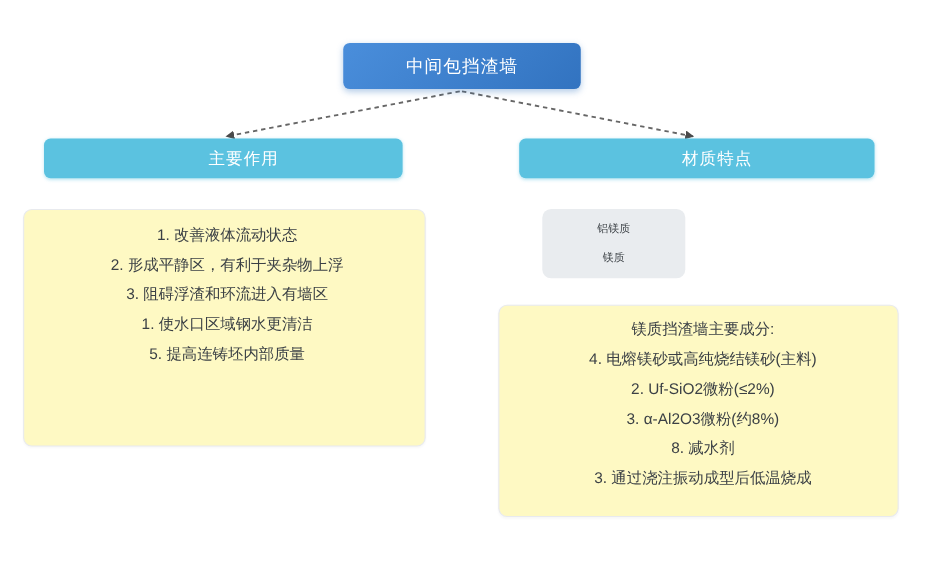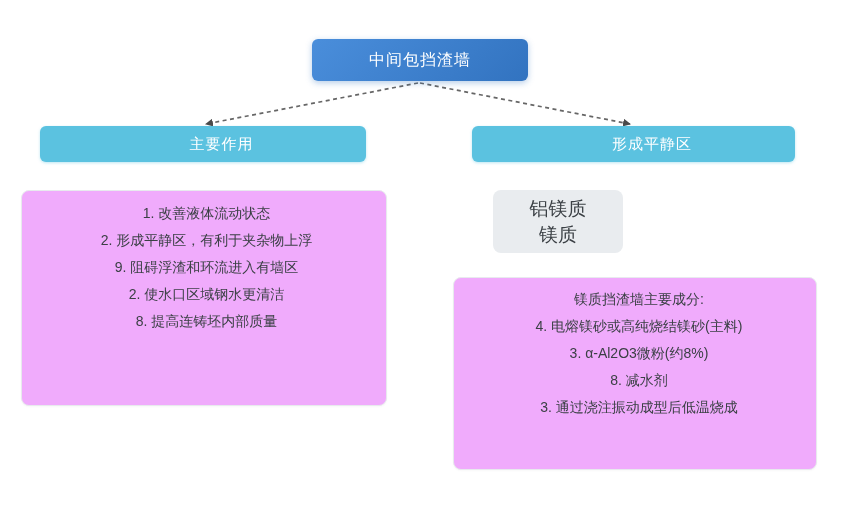--- a/index.html
+++ b/index.html
@@ -35,21 +35,21 @@
     border-radius: 6px;
     background: #5bc2e0;
     box-shadow: 0 1px 3px rgba(91, 194, 224, 0.4);
     display: flex; align-items: center; justify-content: center;
     color: #ffffff; font-size: 15px; letter-spacing: 1px; padding-left: 37px;
   }
   .branch-header.left  { left: 40px;  width: 326px; }
   .branch-header.right { left: 472px; width: 323px; }
   .card {
     position: absolute;
-    background: #f0abfc;
+    background: #fef9c3;
     border: 1px solid #e8eaee;
     border-radius: 8px;
     box-shadow: 0 1px 2px rgba(0,0,0,0.03);
     color: #3b4045;
     font-size: 14px;
   }
   .card.left-card {
     left: 21px; top: 190px;
     width: 366px; height: 216px;
     padding: 9px 16px 0 21px;
@@ -64,21 +64,21 @@
     white-space: nowrap;
   }
   .chip {
     position: absolute;
     left: 493px; top: 190px;
     width: 130px; height: 63px;
     background: #e9ecef;
     border-radius: 8px;
     display: flex; flex-direction: column;
     align-items: center; justify-content: center;
-    color: #3b4045; font-size: 19px;
+    color: #3b4045; font-size: 10px;
     line-height: 26px;
   }
 </style>
 </head>
 <body>
 
 <div class="canvas">
 
   <svg class="connectors" viewBox="0 0 849 520" xmlns="http://www.w3.org/2000/svg">
     <defs>
@@ -92,37 +92,38 @@
 
   <div class="root-node">
     <span>中间包挡渣墙</span>
   </div>
 
   <div class="branch-header left">
     <span>主要作用</span>
   </div>
 
   <div class="branch-header right">
-    <span>形成平静区</span>
+    <span>材质特点</span>
   </div>
 
   <div class="card left-card">
     <div class="list-item">1. 改善液体流动状态</div>
     <div class="list-item">2. 形成平静区，有利于夹杂物上浮</div>
-    <div class="list-item">9. 阻碍浮渣和环流进入有墙区</div>
-    <div class="list-item">2. 使水口区域钢水更清洁</div>
-    <div class="list-item">8. 提高连铸坯内部质量</div>
+    <div class="list-item">3. 阻碍浮渣和环流进入有墙区</div>
+    <div class="list-item">1. 使水口区域钢水更清洁</div>
+    <div class="list-item">5. 提高连铸坯内部质量</div>
   </div>
 
   <div class="chip">
     <div>铝镁质</div>
     <div>镁质</div>
   </div>
 
   <div class="card right-card">
     <div class="card-title">镁质挡渣墙主要成分:</div>
     <div class="list-item">4. 电熔镁砂或高纯烧结镁砂(主料)</div>
+    <div class="list-item">2. Uf-SiO2微粉(≤2%)</div>
     <div class="list-item">3. α-Al2O3微粉(约8%)</div>
     <div class="list-item">8. 减水剂</div>
     <div class="list-item">3. 通过浇注振动成型后低温烧成</div>
   </div>
 
 </div>
 
 </body></html>

